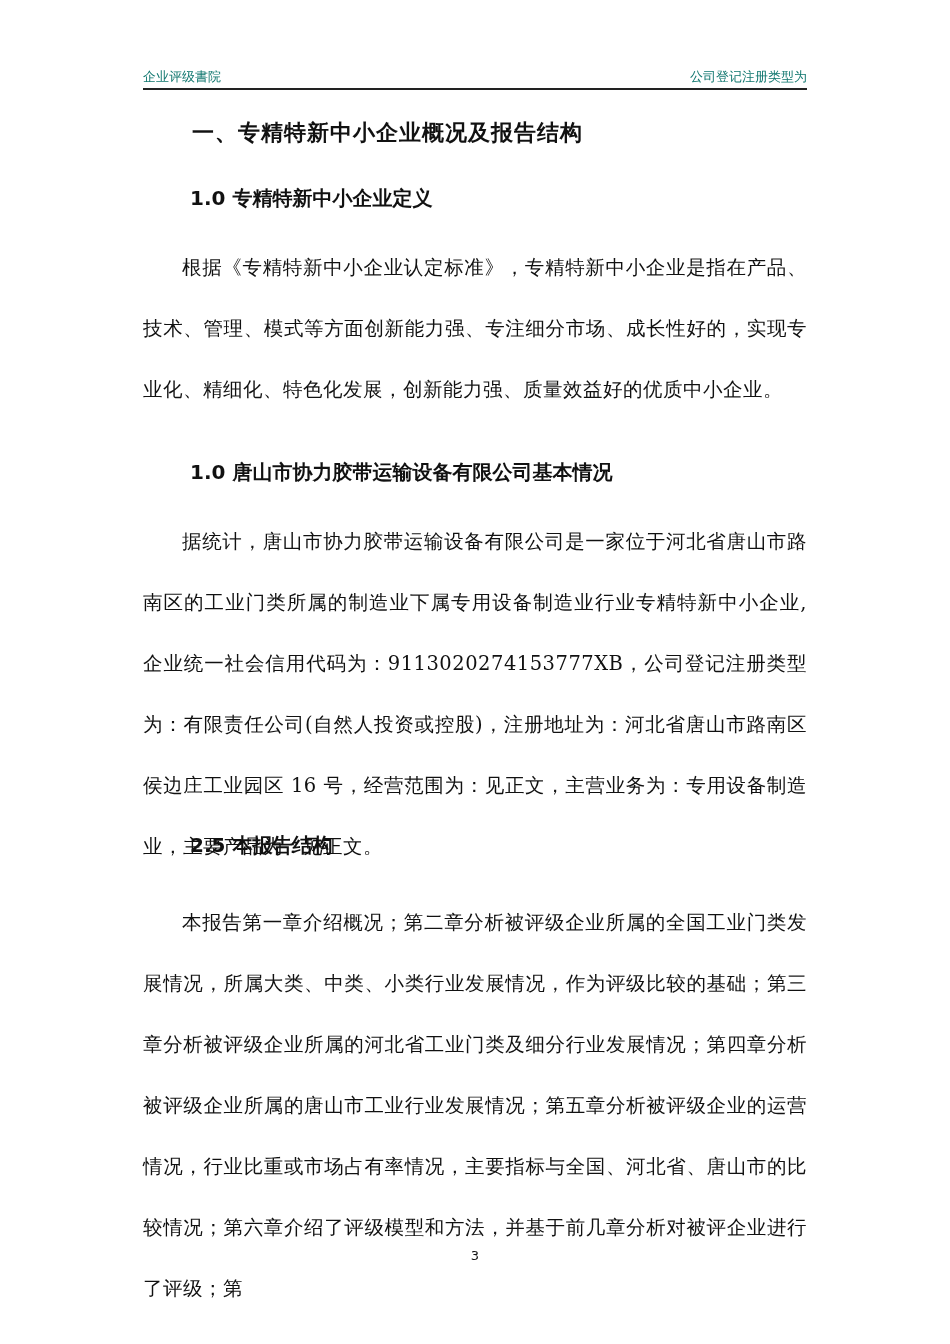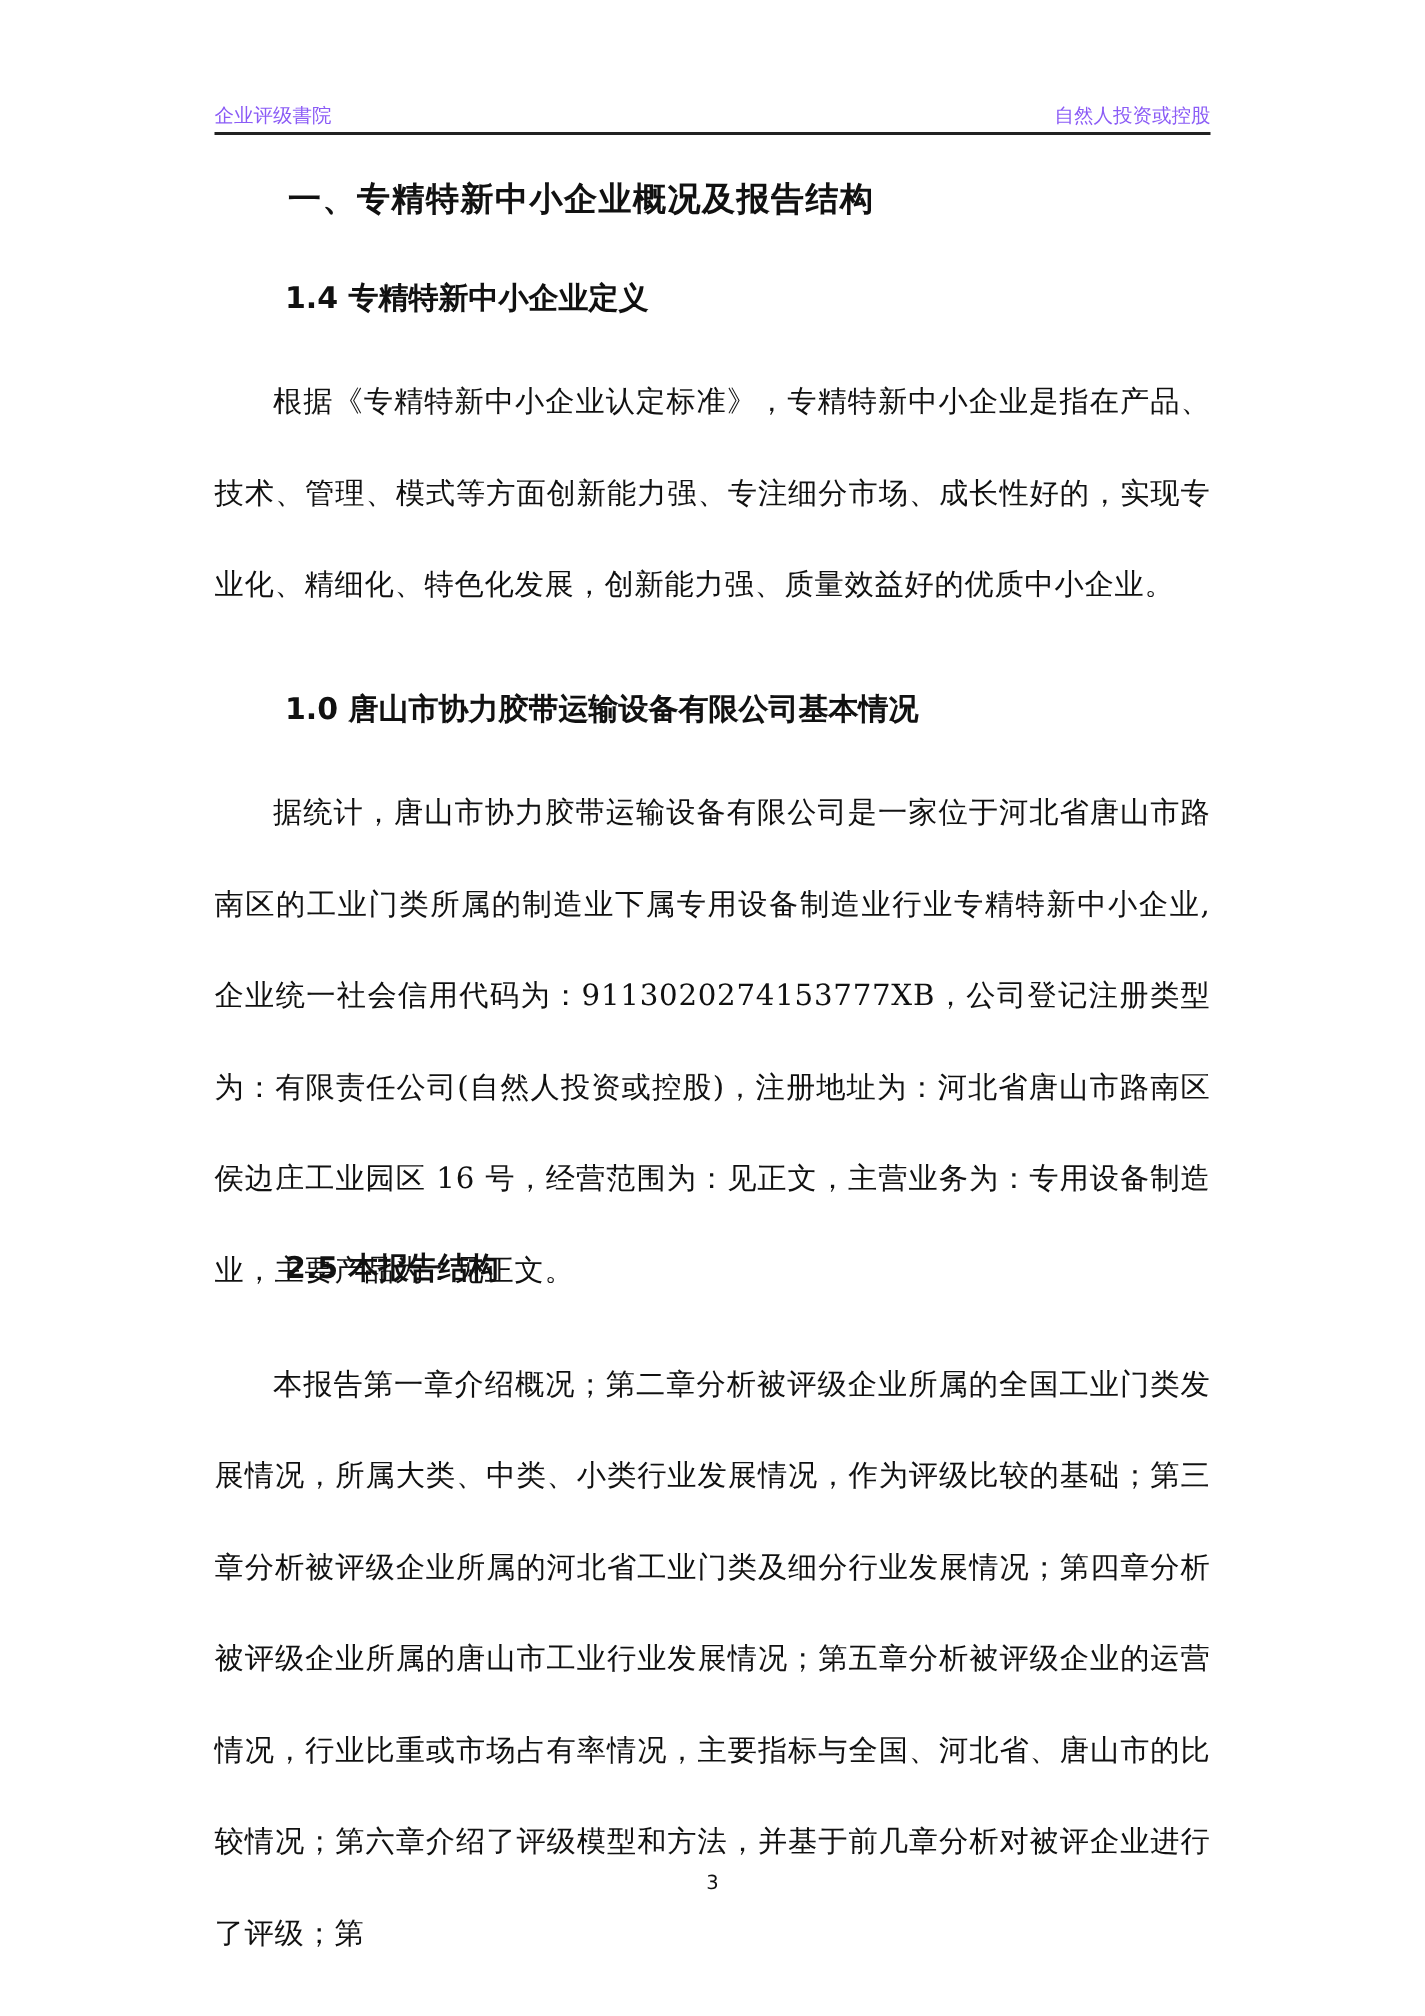--- a/index.html
+++ b/index.html
@@ -1,43 +1,43 @@
 <!DOCTYPE html>
 <html><head>
 <meta charset="utf-8">
 <style>
   html, body { margin:0; padding:0; background:#ffffff; }
   body { width:950px; height:1344px; position:relative; overflow:hidden;
          font-family:"DejaVu Serif","Liberation Serif",serif; color:#111; }
   .header { position:absolute; left:143px; top:68px; width:664px; height:20px;
-            font-family:"DejaVu Sans","Liberation Sans",sans-serif; font-size:13px; color:#8b5cf6; }
+            font-family:"DejaVu Sans","Liberation Sans",sans-serif; font-size:13px; color:#0f766e; }
   .header .left { position:absolute; left:0; top:0; }
   .header .right { position:absolute; right:0; top:0; }
   .header-rule { position:absolute; left:143px; top:88px; width:664px; height:2px; background:#222; }
   .h1 { position:absolute; left:192px; top:118px; font-size:22px; font-weight:bold; letter-spacing:1px;
         font-family:Liberation Mono, monospace; }
   .h2 { position:absolute; left:190px; font-size:20px; font-weight:bold;
         font-family:"DejaVu Sans","Liberation Sans",sans-serif; }
   .para { position:absolute; left:143px; width:664px; font-size:19.5px; line-height:61px;
           text-align:justify; text-indent:2em; letter-spacing:0.5px; }
   .page-num { position:absolute; left:0; width:950px; top:1248px; text-align:center;
               font-family:"DejaVu Sans","Liberation Sans",sans-serif; font-size:13px; }
 </style>
 </head>
 <body>
 
 <div class="header">
   <span class="left">企业评级書院</span>
-  <span class="right">自然人投资或控股</span>
+  <span class="right">公司登记注册类型为</span>
 </div>
 <div class="header-rule"></div>
 
 <div class="h1">一、专精特新中小企业概况及报告结构</div>
 
-<div class="h2" style="top:185px;">1.4 专精特新中小企业定义</div>
+<div class="h2" style="top:185px;">1.0 专精特新中小企业定义</div>
 <div class="para" style="top:237px;">根据《专精特新中小企业认定标准》，专精特新中小企业是指在产品、技术、管理、模式等方面创新能力强、专注细分市场、成长性好的，实现专业化、精细化、特色化发展，创新能力强、质量效益好的优质中小企业。</div>
 
 <div class="h2" style="top:459px;">1.0 唐山市协力胶带运输设备有限公司基本情况</div>
 <div class="para" style="top:511px;">据统计，唐山市协力胶带运输设备有限公司是一家位于河北省唐山市路南区的工业门类所属的制造业下属专用设备制造业行业专精特新中小企业,企业统一社会信用代码为：911302027415377​7XB，公司登记注册类型为：有限责任公司(自然人投资或控股)，注册地址为：河北省唐山市路南区侯边庄工业园区 16 号，经营范围为：见正文，主营业务为：专用设备制造业，主要产品为：见正文。</div>
 
 <div class="h2" style="top:832px;">2.5 本报告结构</div>
 <div class="para" style="top:892px;">本报告第一章介绍概况；第二章分析被评级企业所属的全国工业门类发展情况，所属大类、中类、小类行业发展情况，作为评级比较的基础；第三章分析被评级企业所属的河北省工业门类及细分行业发展情况；第四章分析被评级企业所属的唐山市工业行业发展情况；第五章分析被评级企业的运营情况，行业比重或市场占有率情况，主要指标与全国、河北省、唐山市的比较情况；第六章介绍了评级模型和方法，并基于前几章分析对被评企业进行了评级；第</div>
 
 <div class="page-num">3</div>
 

